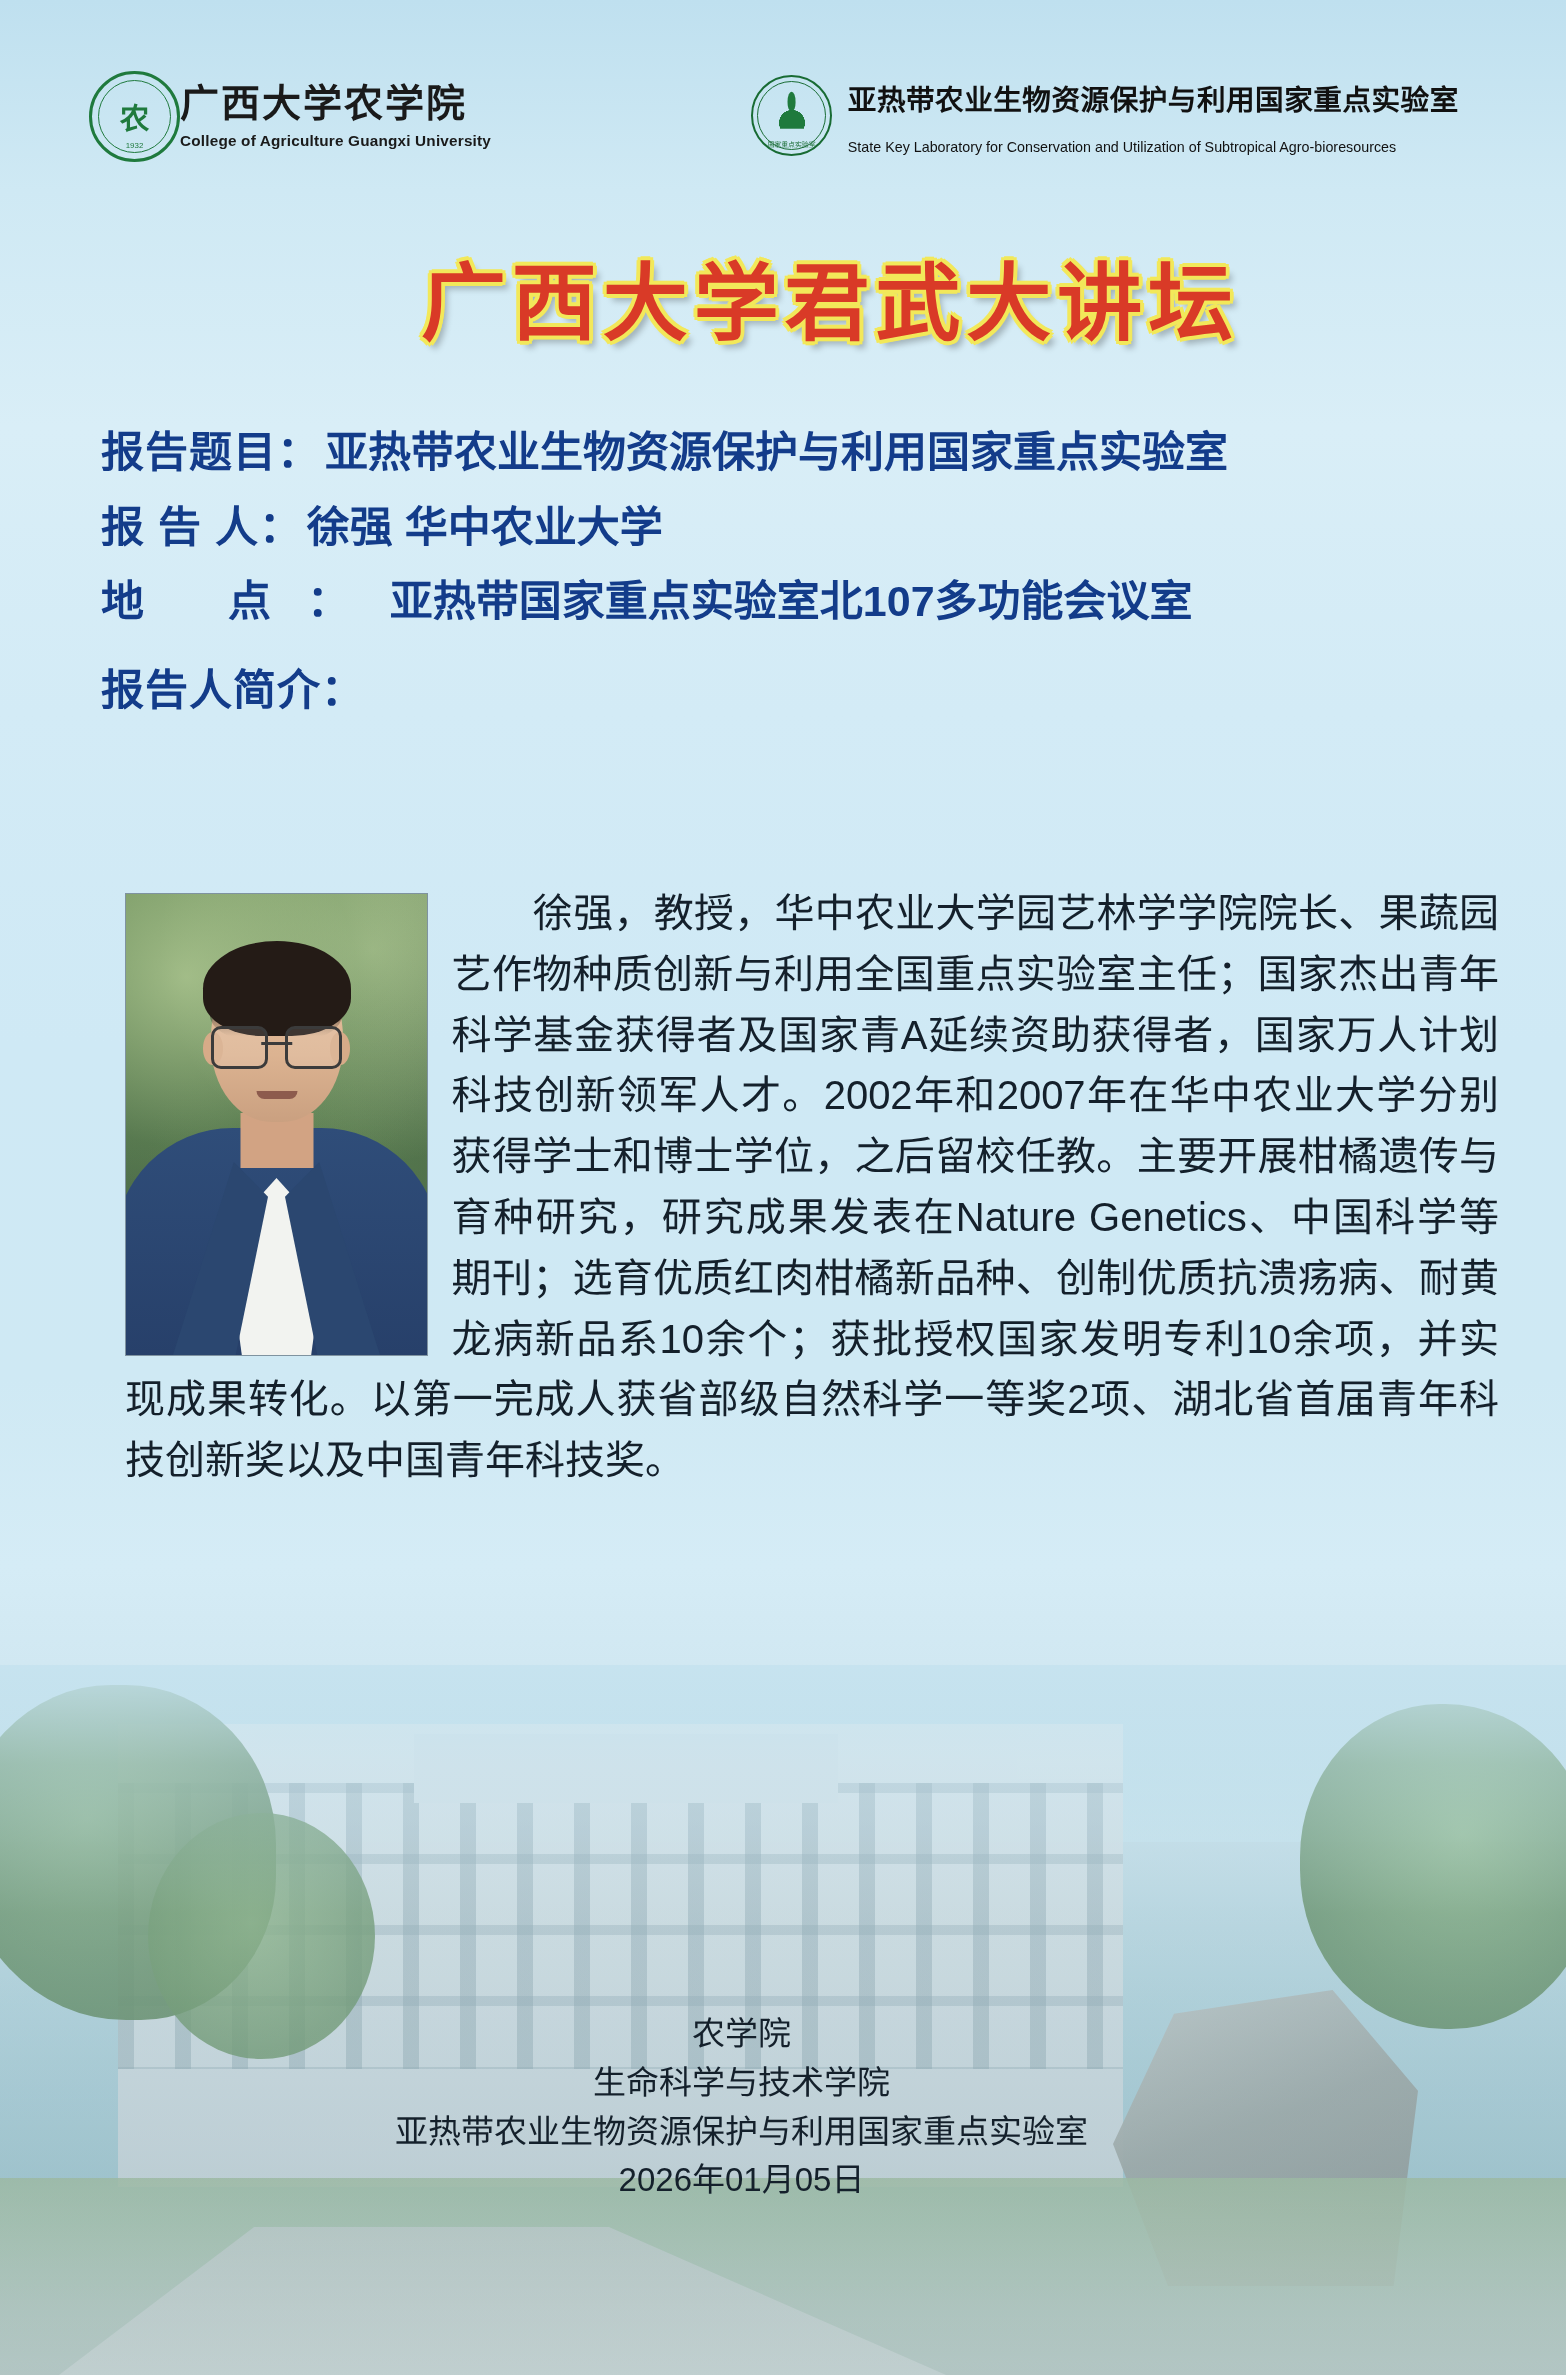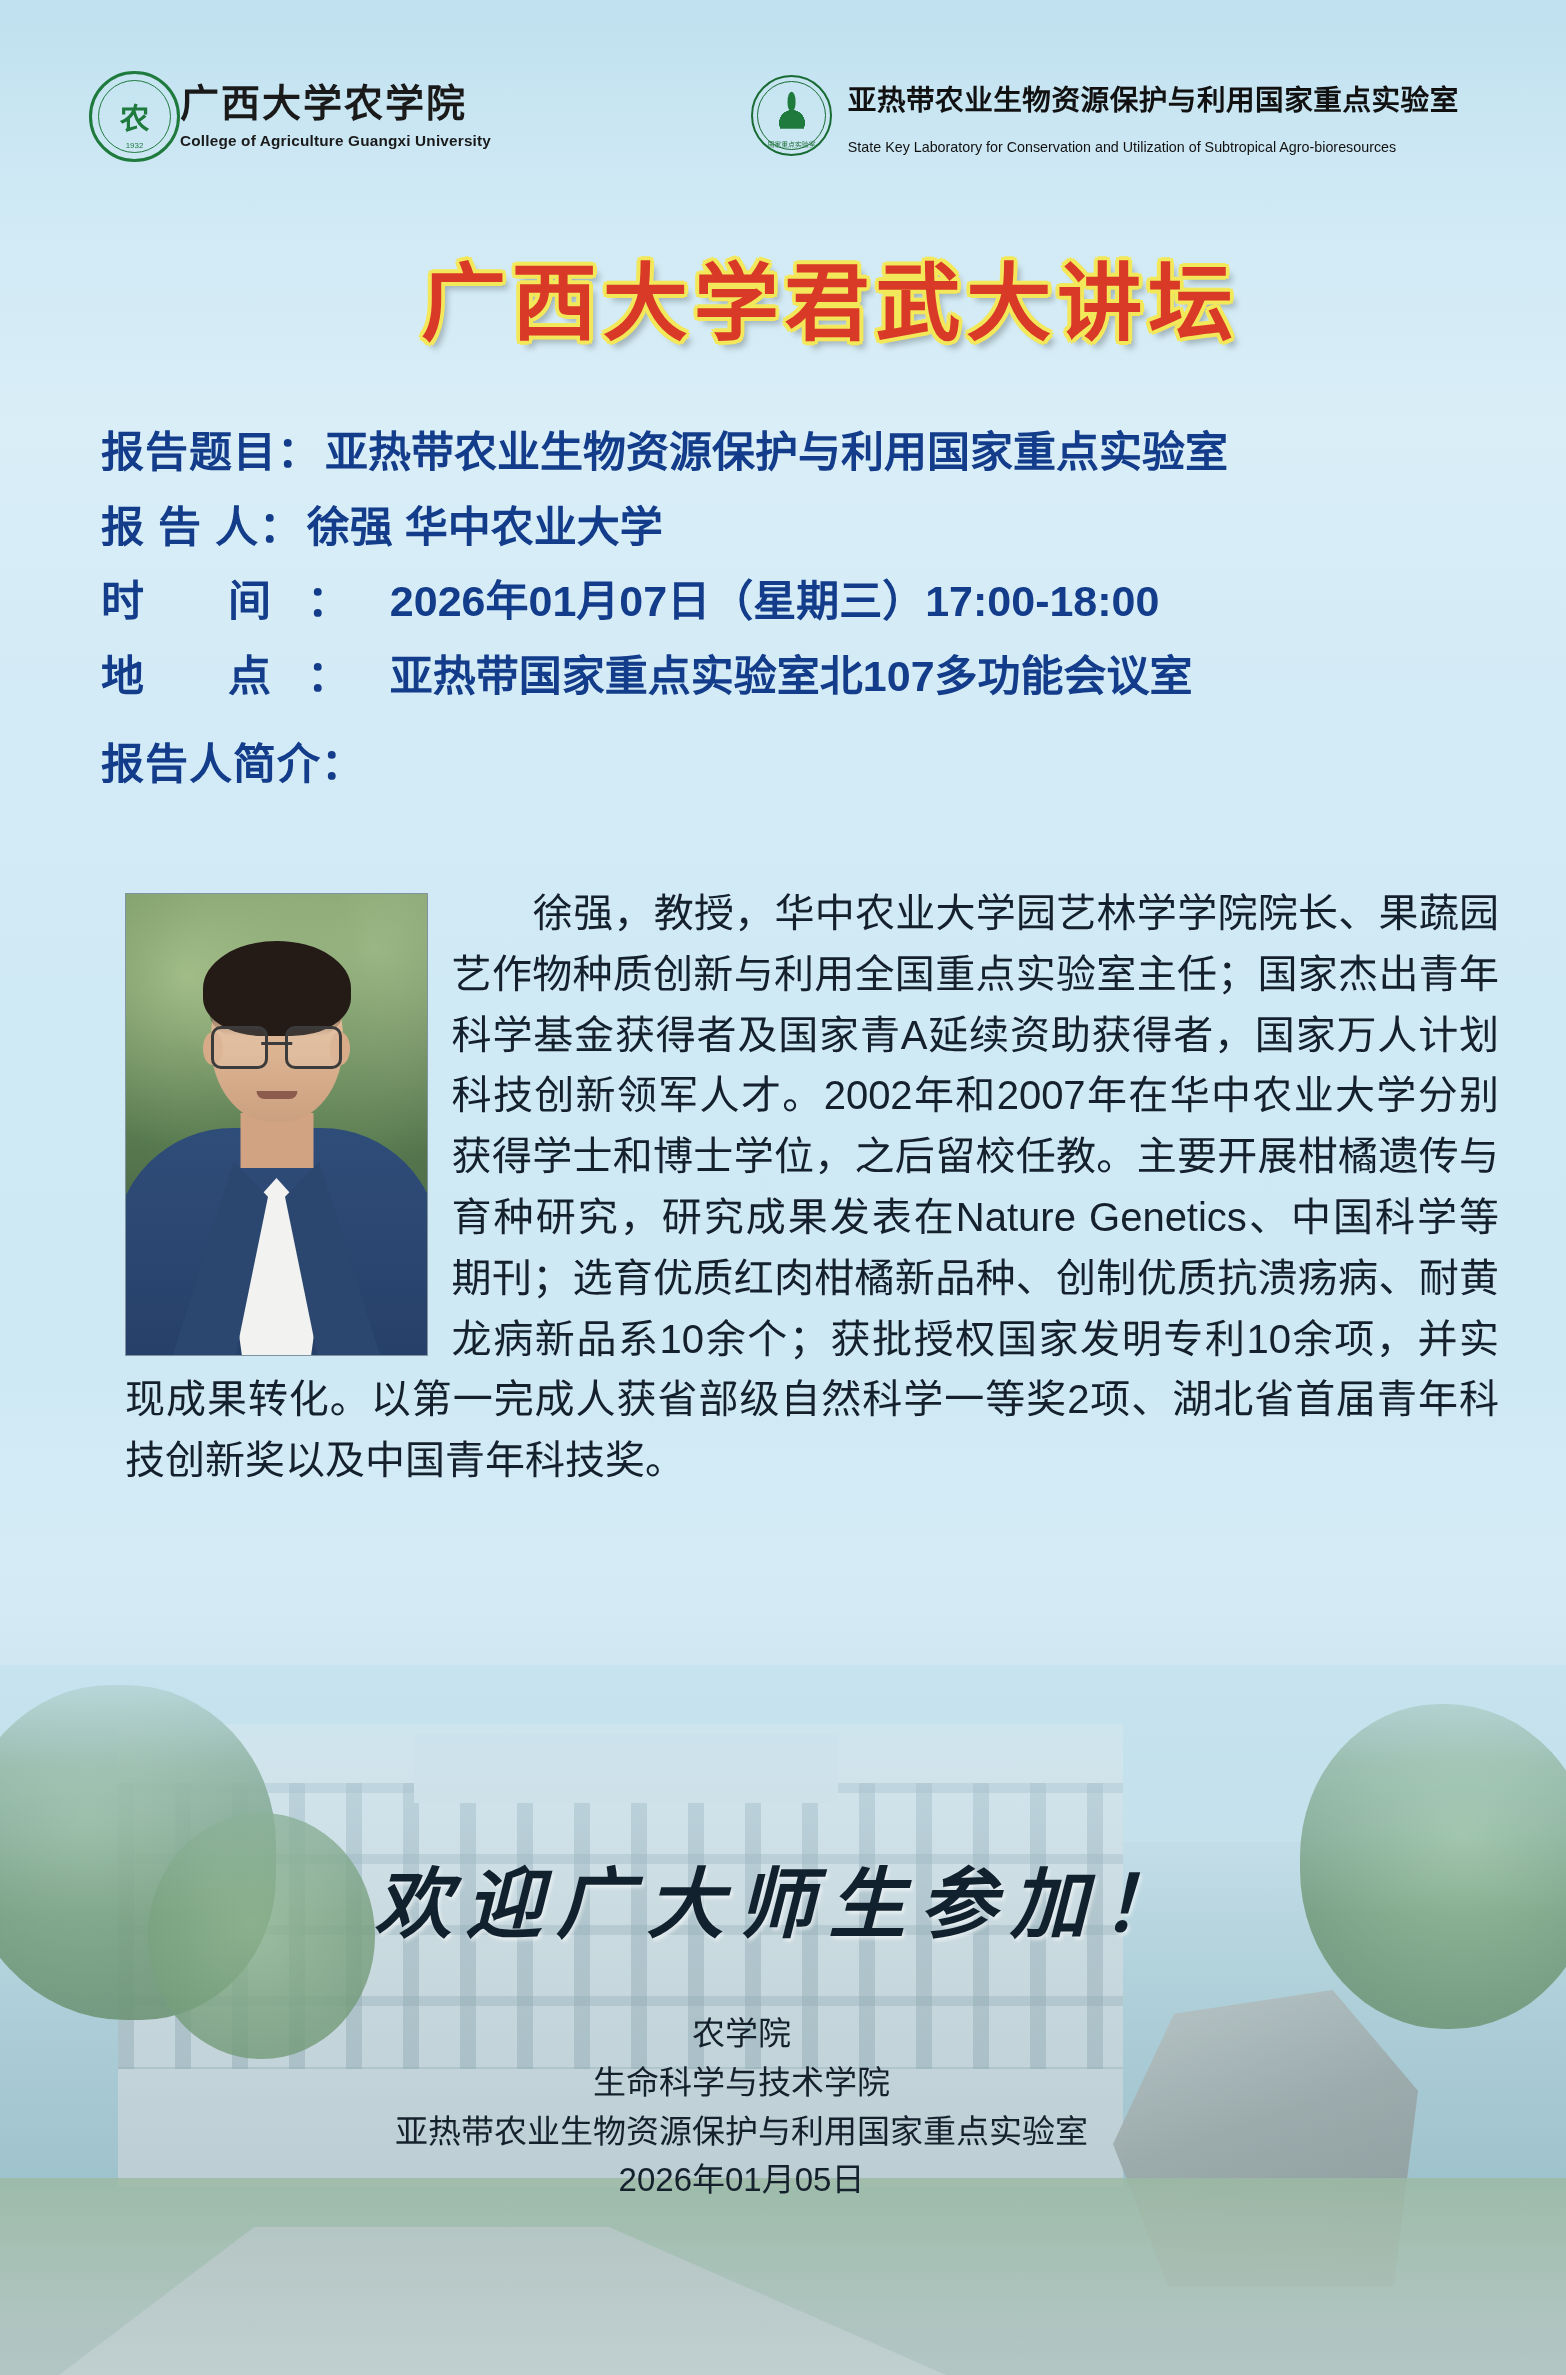--- a/index.html
+++ b/index.html
@@ -545,24 +545,20 @@
     <div class="info-row">
       <span class="info-label sp1">报告题目：</span>
       <span class="info-value">亚热带农业生物资源保护与利用国家重点实验室</span>
     </div>
 
     <div class="info-row">
       <span class="info-label sp1">报 告 人：</span>
       <span class="info-value">徐强 华中农业大学</span>
     </div>
 
-    <div class="info-row">
-      <span class="info-label sp3">时 间：</span>
-      <span class="info-value">2026年01月07日（星期三）17:00-18:00</span>
-    </div>
 
     <div class="info-row">
       <span class="info-label sp3">地 点：</span>
       <span class="info-value">亚热带国家重点实验室北107多功能会议室</span>
     </div>
 
     <div class="info-intro-label">报告人简介：</div>
   </div>
 
   <div class="bio-area">
@@ -578,21 +574,20 @@
       <div class="p-ear-r"></div>
       <div class="p-hair"></div>
       <div class="p-glass-l"></div>
       <div class="p-glass-r"></div>
       <div class="p-glass-bridge"></div>
       <div class="p-mouth"></div>
     </div>
     <div class="bio-text"><span class="indent"></span><span>徐强，教授，华中农业大学园艺林学学院院长、果蔬园艺作物种质创新与利用全国重点实验室主任；国家杰出青年科学基金获得者及国家青A延续资助获得者，国家万人计划科技创新领军人才。2002年和2007年在华中农业大学分别获得学士和博士学位，之后留校任教。主要开展柑橘遗传与育种研究，研究成果发表在Nature Genetics、中国科学等期刊；选育优质红肉柑橘新品种、创制优质抗溃疡病、耐黄龙病新品系10余个；获批授权国家发明专利10余项，并实现成果转化。以第一完成人获省部级自然科学一等奖2项、湖北省首届青年科技创新奖以及中国青年科技奖。</span></div>
   </div>
 
-  <div class="welcome">欢迎广大师生参加！</div>
 
   <div class="signature">
     <div>农学院</div>
     <div>生命科学与技术学院</div>
     <div>亚热带农业生物资源保护与利用国家重点实验室</div>
     <div>2026年01月05日</div>
   </div>
 
 </div>
 

